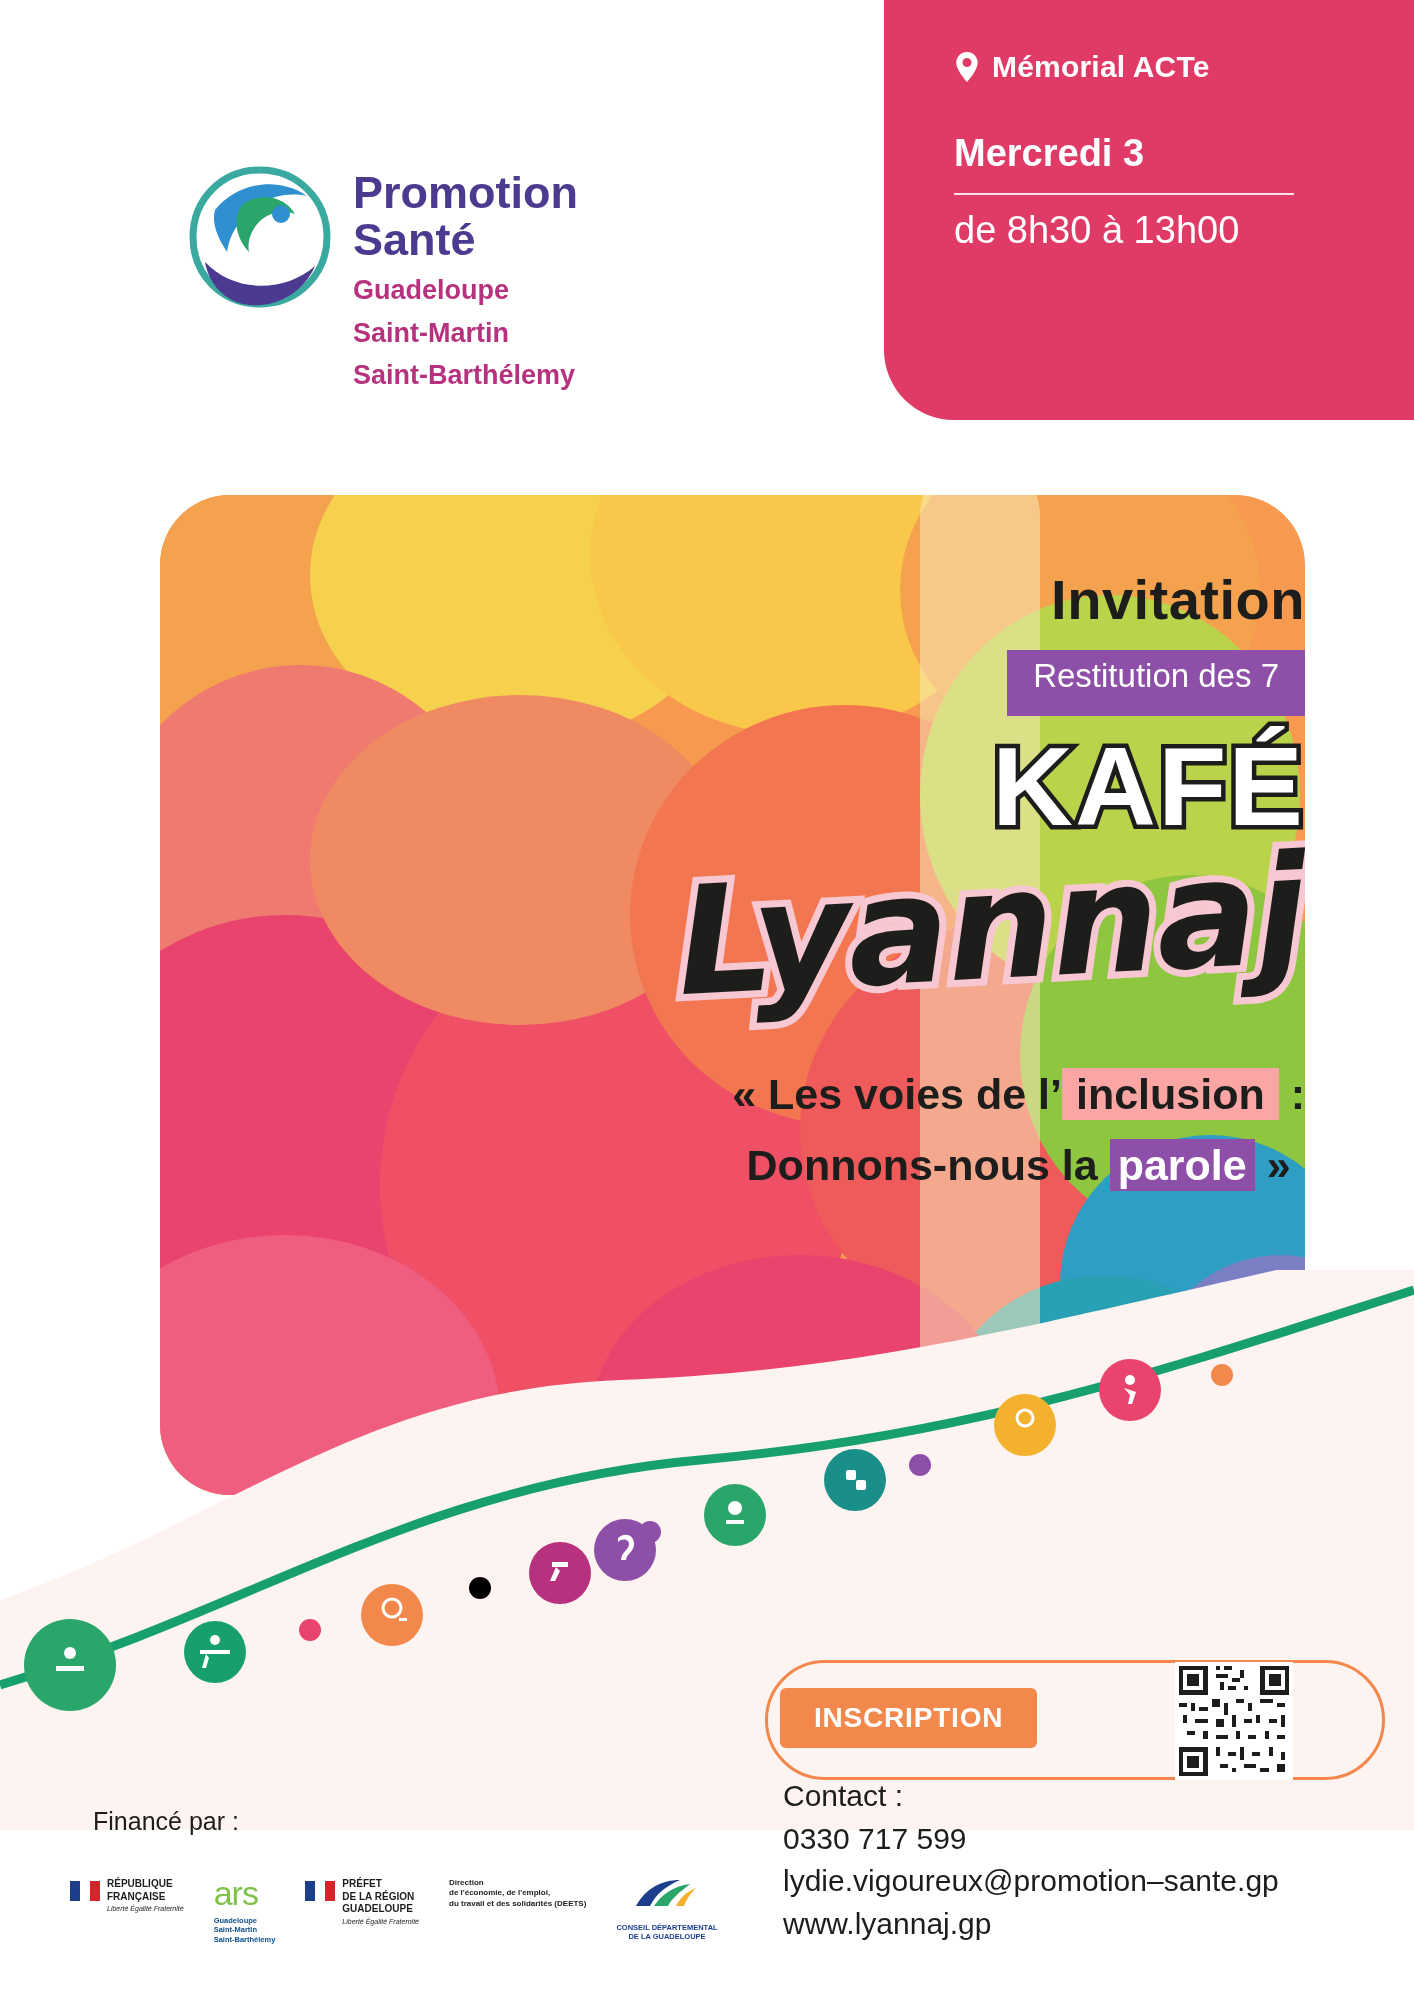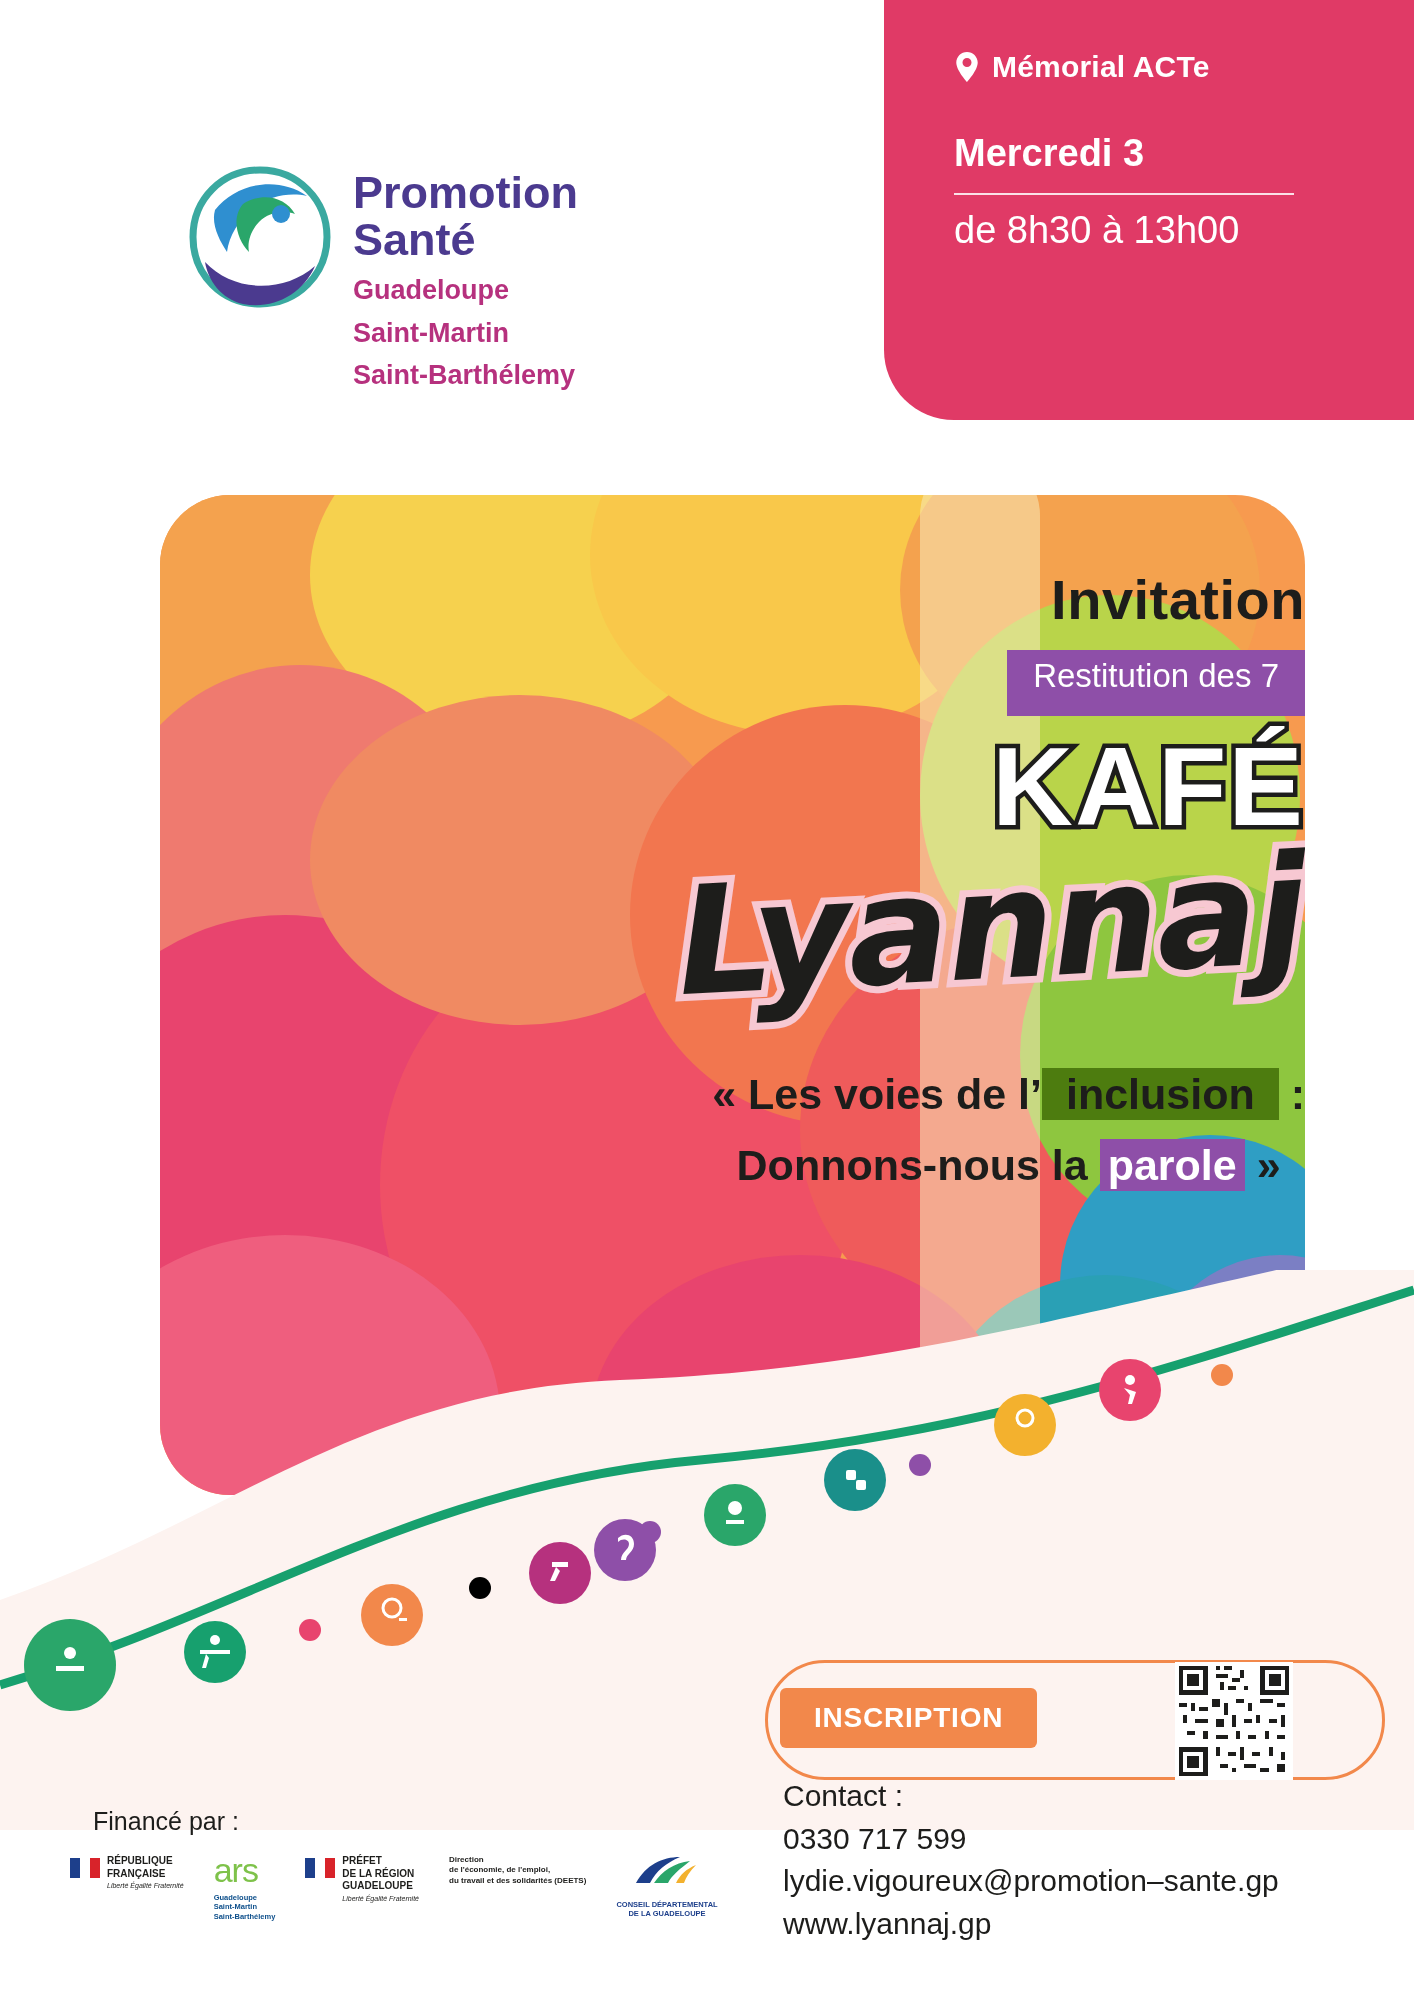--- a/index.html
+++ b/index.html
@@ -89,21 +89,21 @@
     color: #1d1d1b;
     -webkit-text-stroke: 14px #f7c8d2;
     paint-order: stroke fill;
     letter-spacing: -2px;
     transform: rotate(-3deg);
   }
   .slogan {
     margin-top: 46px; text-align: center; color: #1d1d1b;
     font-size: 43px; font-weight: bold; line-height: 1.65;
   }
-  .hl-green { background: #4d7c0f; padding: 2px 24px; }
+  .hl-green { background: #fca5a5; padding: 2px 14px; }
   .hl-purple { background: #8e4fa8; color: #fff; padding: 2px 8px; }
 
   
   .wave { position: absolute; left: 0; top: 1270px; width: 1414px; height: 560px; }
 
   
   .inscription-tag {
     position: absolute; left: 780px; top: 1688px;
     background: #f2884b; color: #ffffff;
     font-size: 28px; font-weight: bold; letter-spacing: .8px;
@@ -127,21 +127,21 @@
 
   
   .finance-label {
     position: absolute; left: 93px; top: 1807px;
     font-size: 25px; color: #1d1d1b;
   }
   .funders {
     position: absolute; left: 70px; top: 1855px;
     display: flex; align-items: flex-start; gap: 30px;
   }
-  .funder { display: flex; align-items: flex-start; gap: 7px; }
+  .funder { display: flex; align-items: flex-start; gap: 7px; margin-top: 23px; }
   .marianne { width: 30px; height: 20px; flex: 0 0 auto; margin-top: 3px; }
   .fund-txt { font-size: 9px; line-height: 1.25; color: #1d1d1b; }
   .fund-txt .bold { font-weight: bold; font-size: 10px; }
   .fund-txt .small { font-size: 7px; font-style: italic; }
   .ars-logo { display: flex; flex-direction: column; }
   .ars-word { font-size: 34px; color: #7ec24a; font-weight: 300; letter-spacing: -1px; line-height: .9;}
   .ars-sub { font-size: 7.5px; color: #0d4f8b; font-weight: bold; line-height: 1.3; }
   .deeti { font-size: 8px; font-weight: bold; color: #1d1d1b; line-height: 1.3; }
   .cd-logo { display: flex; flex-direction: column; align-items: center; }
   .cd-txt { font-size: 7.5px; font-weight: bold; color: #1d3f8b; line-height: 1.25; text-align: center; }

